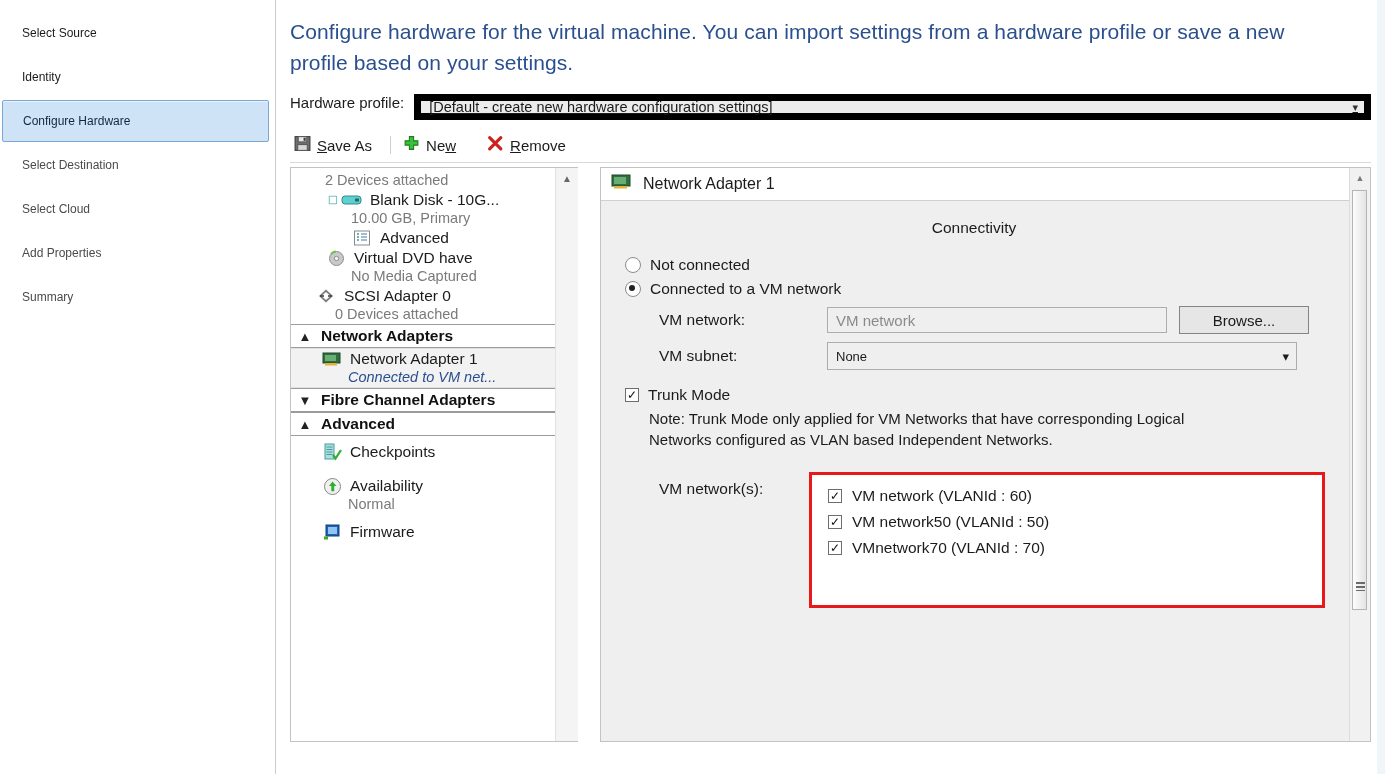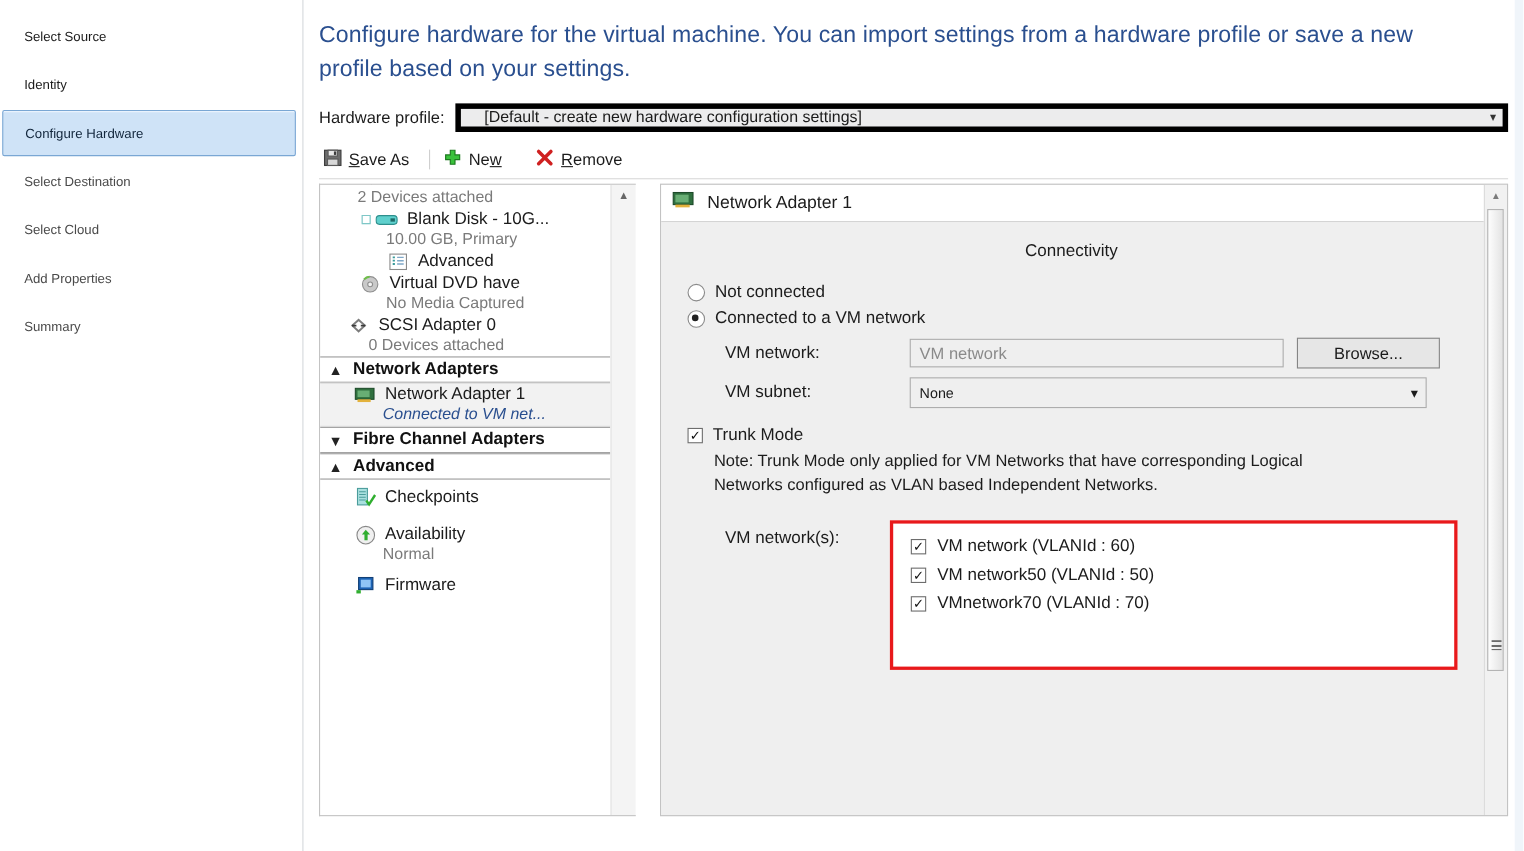--- a/index.html
+++ b/index.html
@@ -70,42 +70,43 @@
     line-height: 31px;
     color: #2a4f8f;
     max-width: 1030px;
     font-weight: 400;
     letter-spacing: 0.1px;
   }
 
   
   .profile-row {
     display: flex;
-    align-items: center;
+    align-items: flex-start;
     margin-top: 16px;
   }
   .profile-label {
     font-size: 15px;
     color: #1b1b1b;
     margin-right: 10px;
     white-space: nowrap;
   }
   .combo {
     flex: 1 1 auto;
     height: 26px;
     background: #ececed;
-    border: 5px solid #000000;
+    border: 7px solid #000000;
     display: flex;
     align-items: center;
     justify-content: space-between;
-    padding: 0 6px 0 21px;
+    padding: 0 6px 0 8px;
     font-size: 14.5px;
     color: #1b1b1b;
     box-sizing: border-box;
     max-width: 1060px;
+    text-decoration: underline;
   }
   .combo .caret {
     font-size: 11px;
     color: #333;
     line-height: 1;
   }
 
   
   .toolbar {
     margin-top: 10px;

